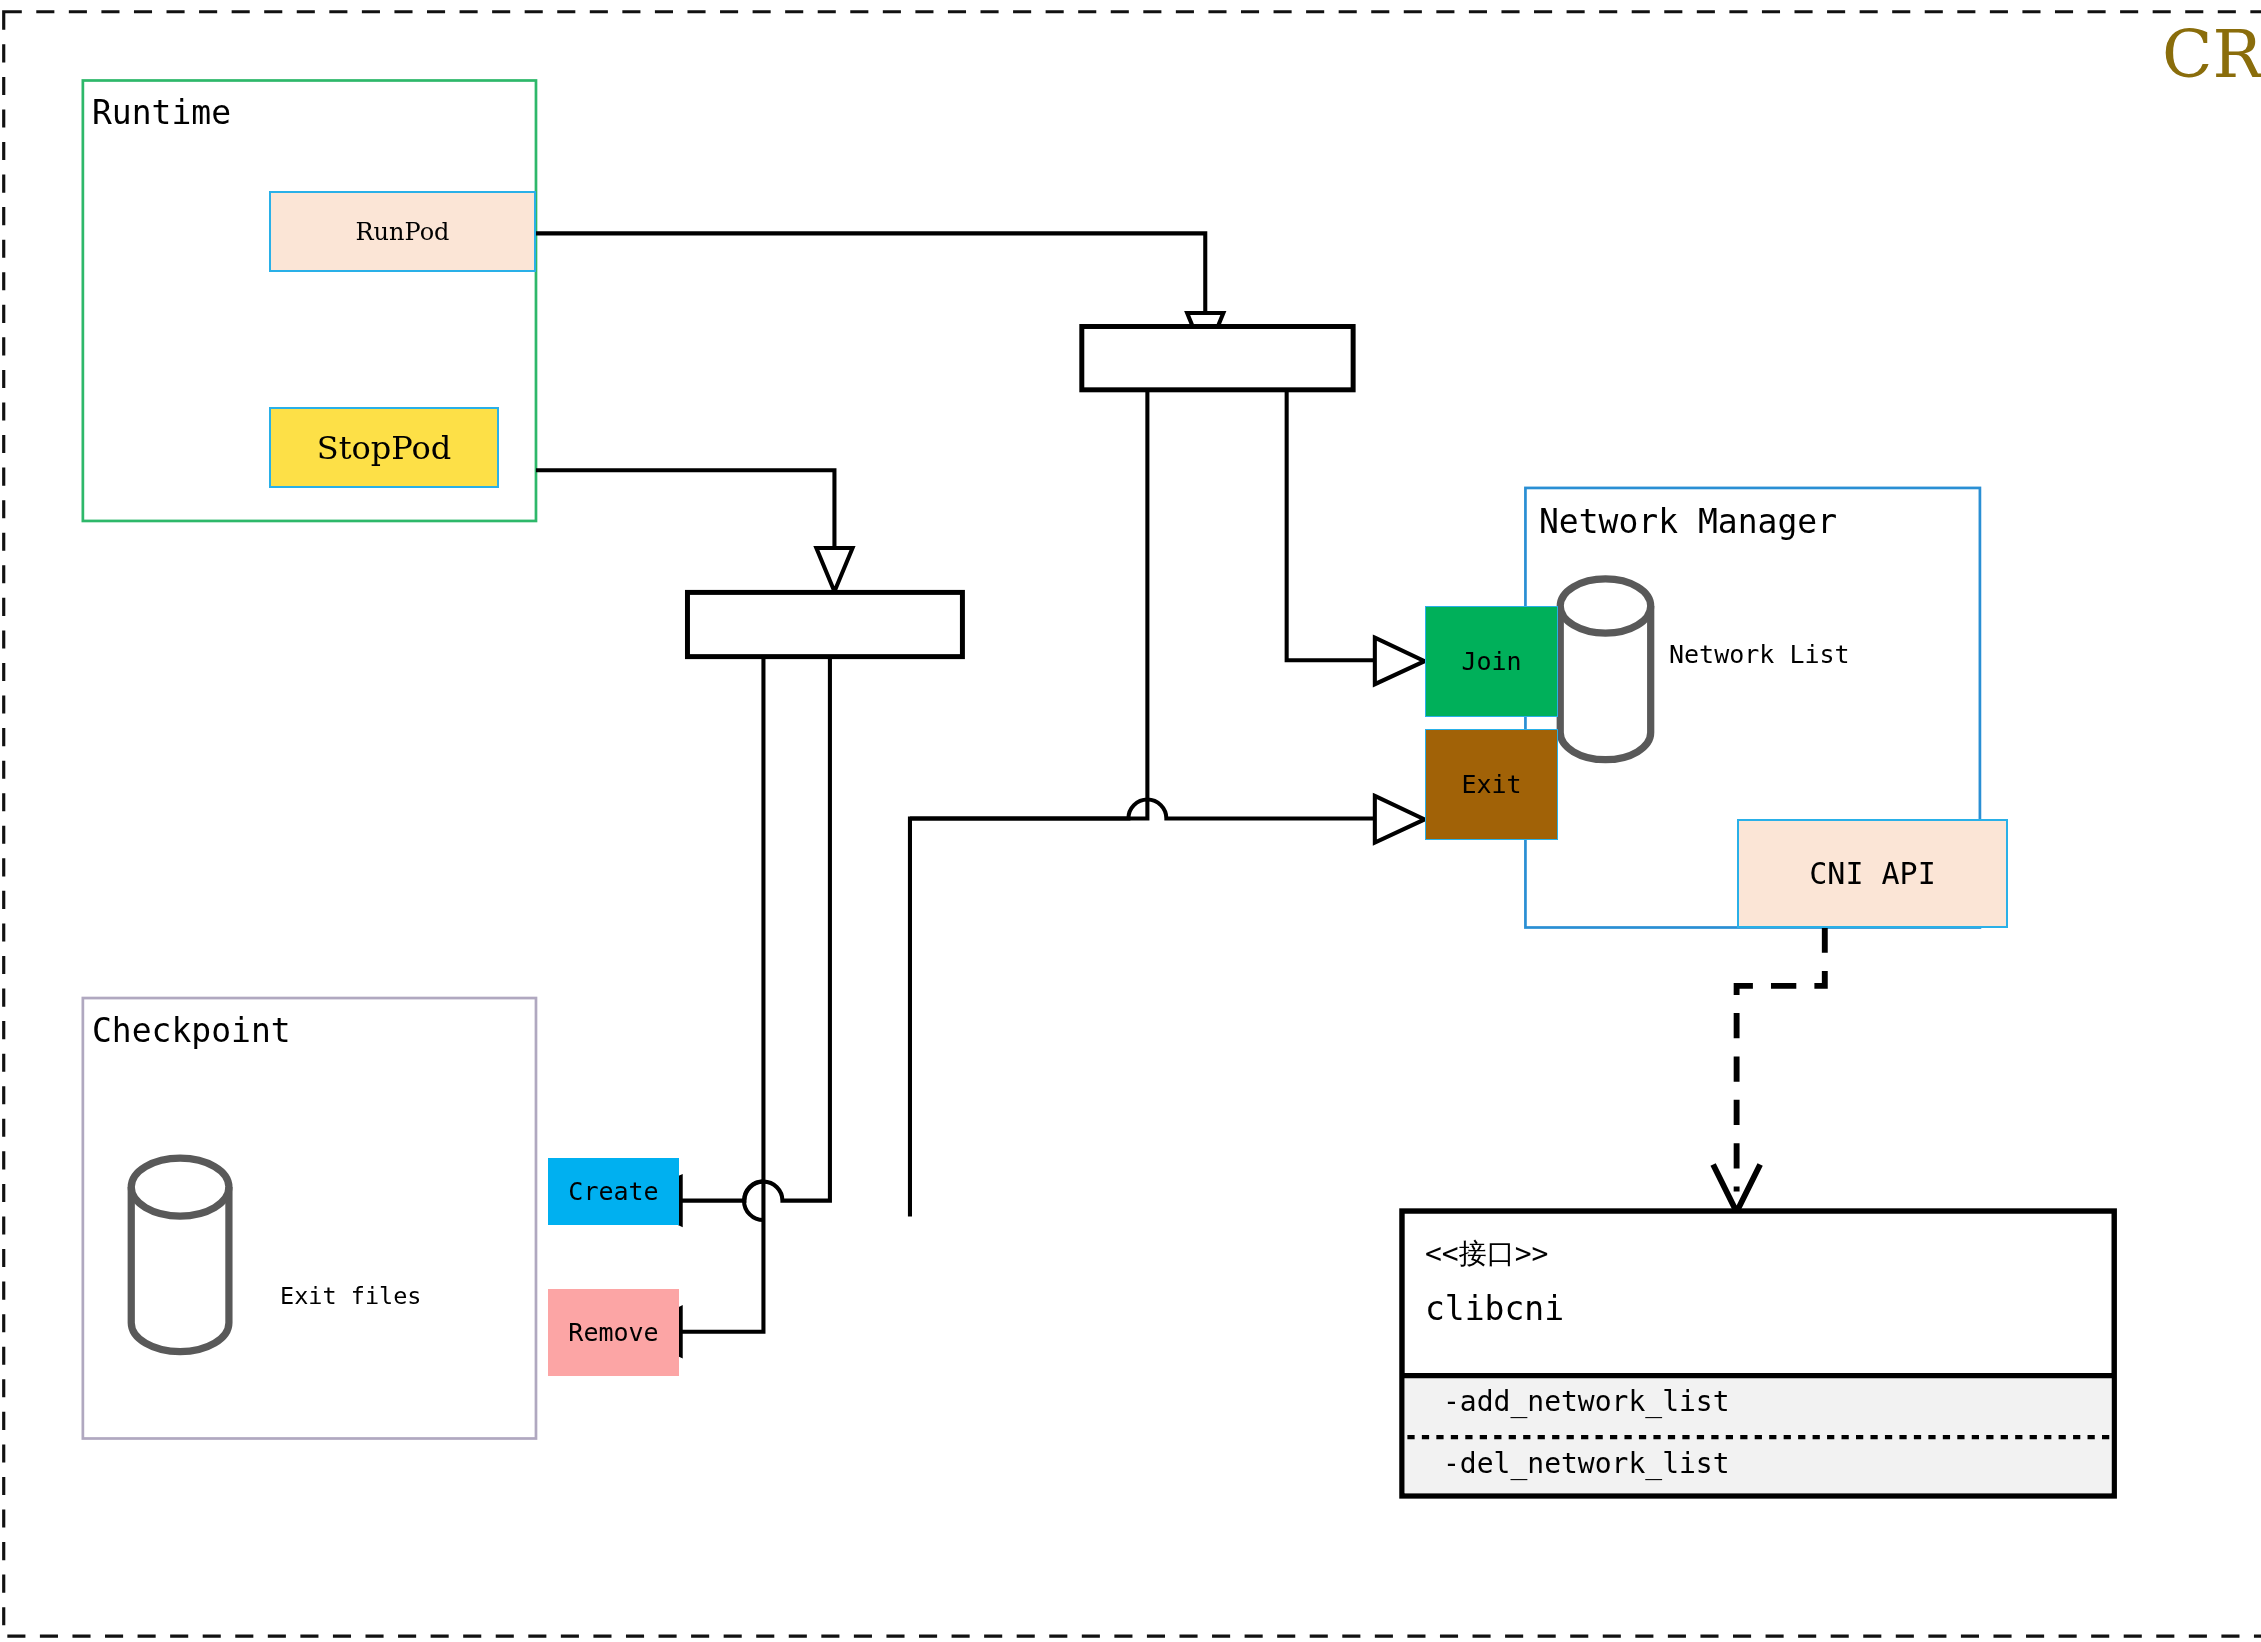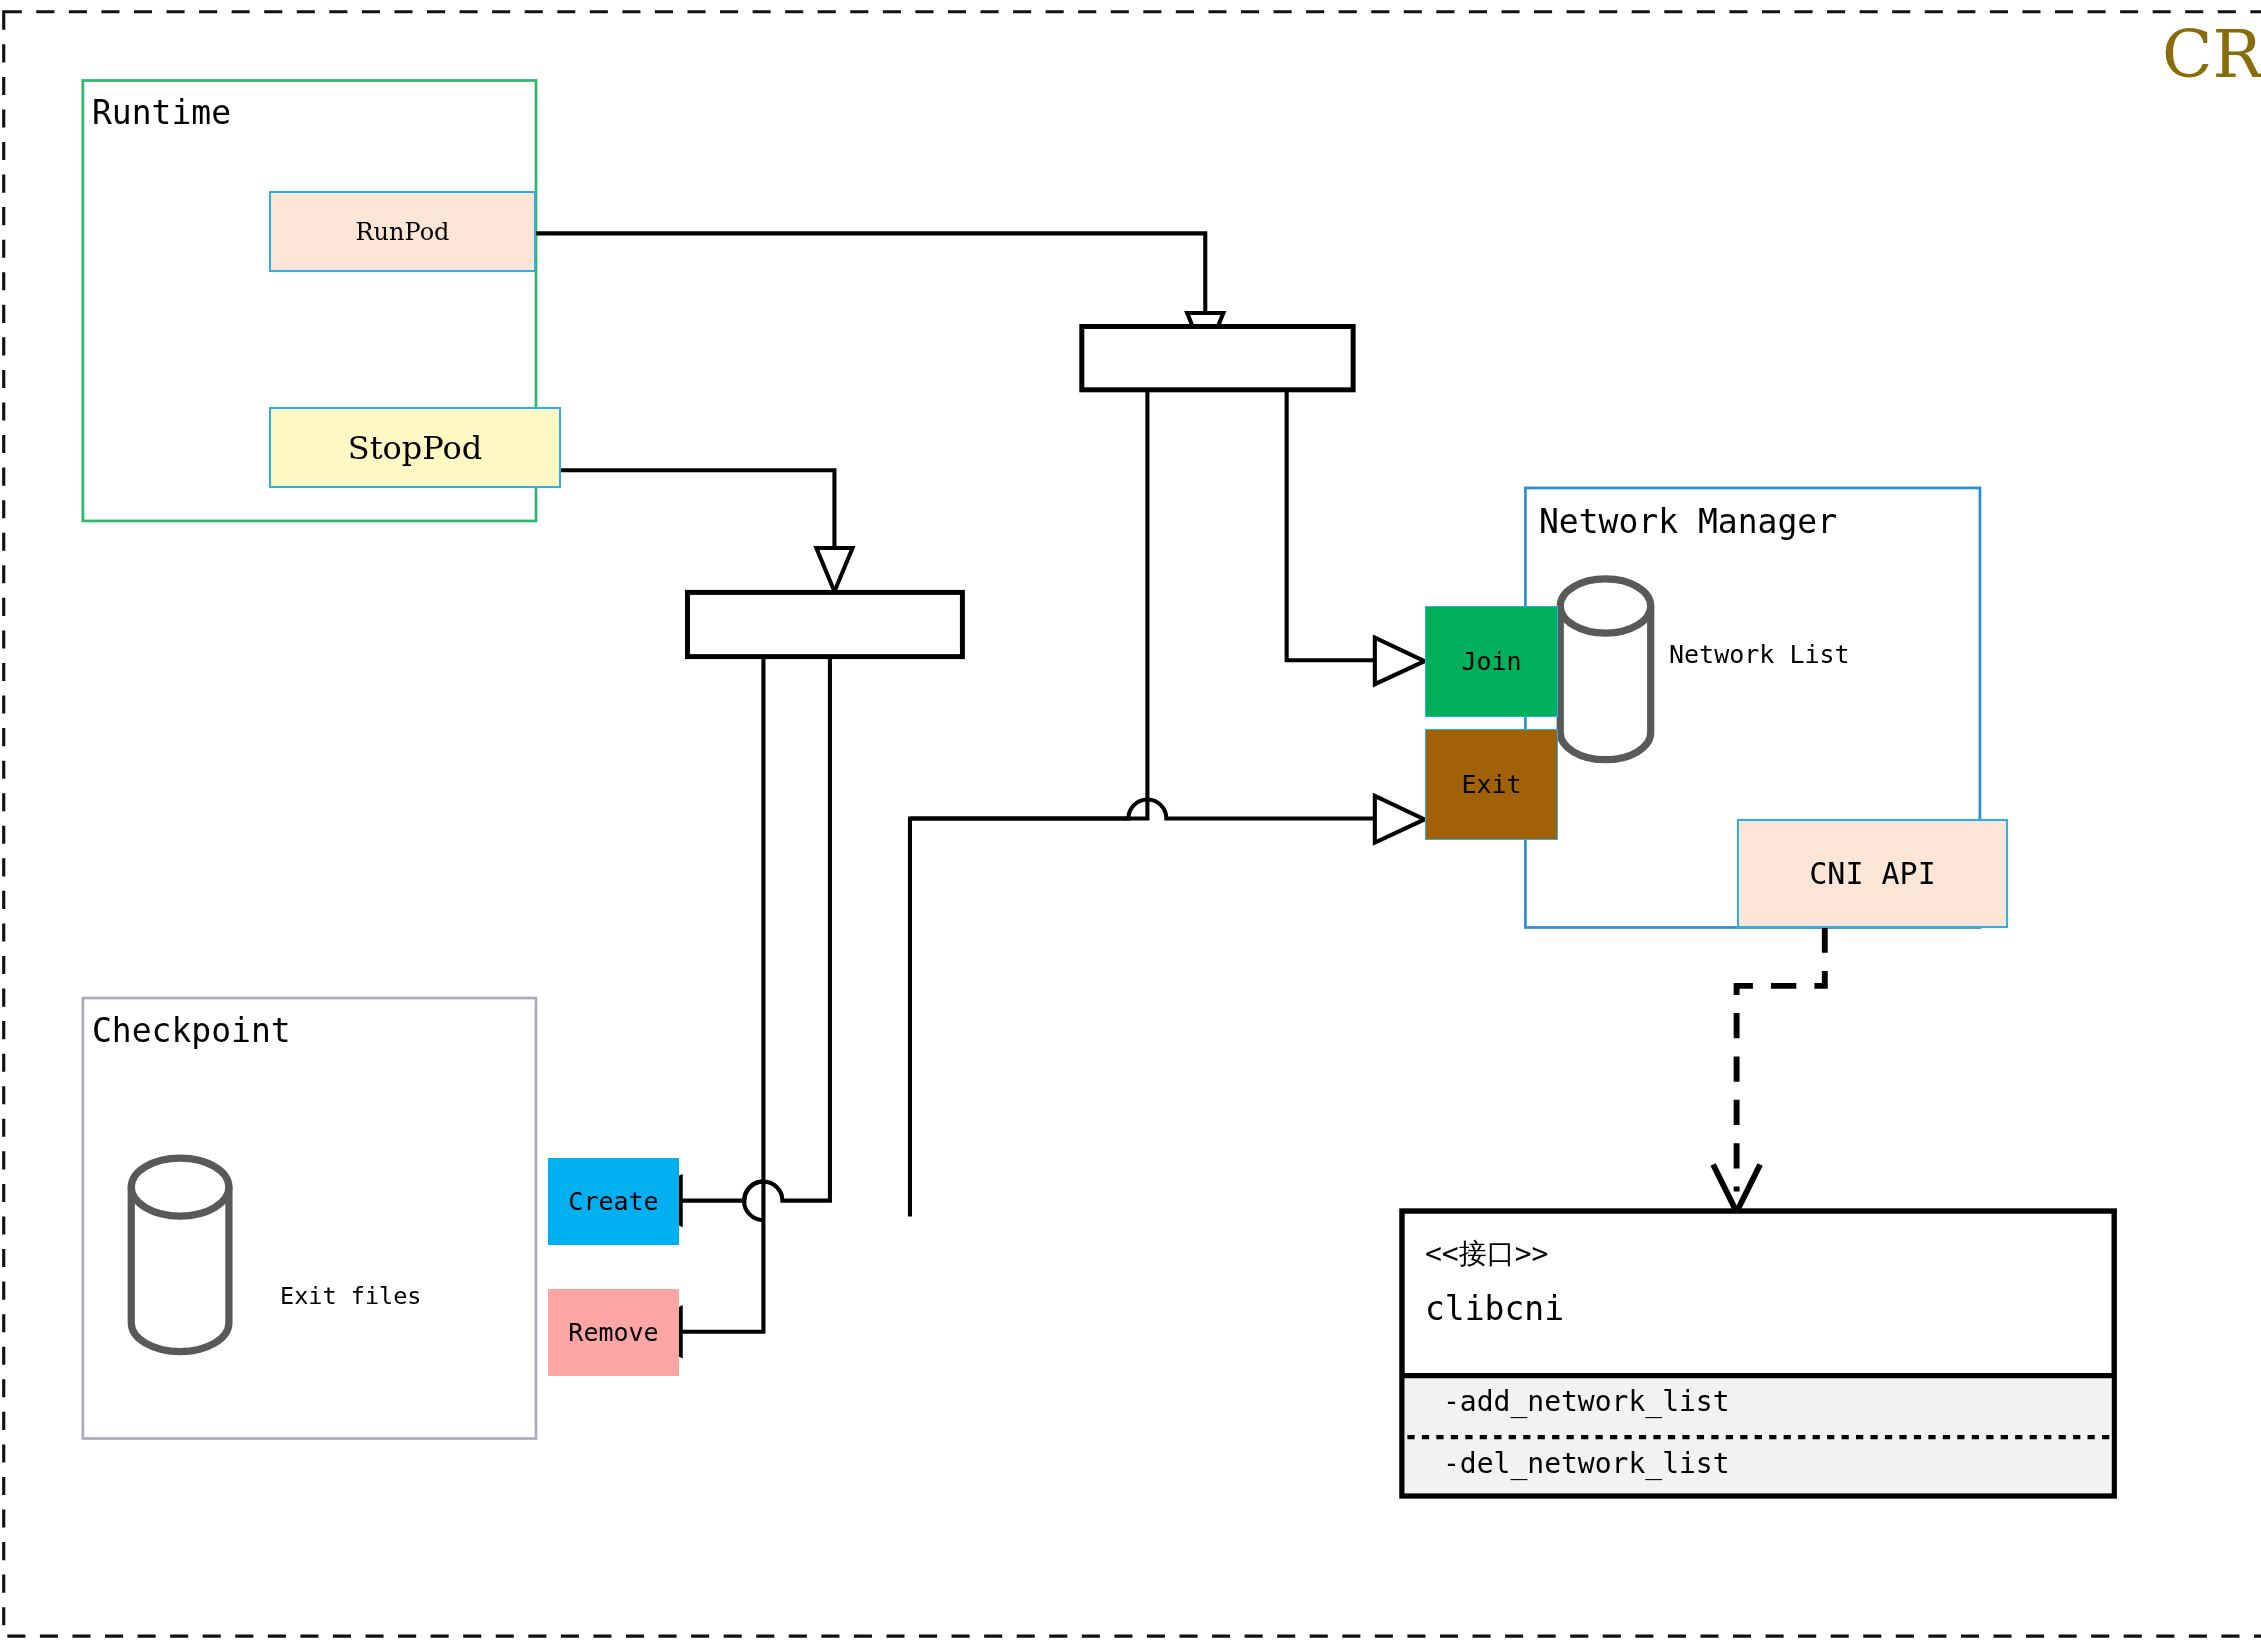--- a/index.html
+++ b/index.html
@@ -74,33 +74,33 @@
     <rect x="3100" y="2678" width="1575" height="630" fill="#ffffff" stroke="#000" stroke-width="12"></rect>
     <rect x="3106" y="3042" width="1563" height="260" fill="#f2f2f2" stroke="none"></rect>
     <line x1="3100" y1="3042" x2="4675" y2="3042" stroke="#000" stroke-width="12"></line>
     <line x1="3112" y1="3178" x2="4668" y2="3178" stroke="#000" stroke-width="9" stroke-dasharray="16 16"></line>
   </svg>
 
   <div class="node ctr" style="left:269px;top:191px;width:267px;height:81px;background:#fbe5d6;border:2.3px solid #29b0e8;">
     <span class="label" style="font-size:24px;">RunPod</span>
   </div>
 
-  <div class="node ctr" style="left:269px;top:407px;width:292px;height:81px;background:#fef9c3;border:2.3px solid #29b0e8;text-decoration:underline;">
+  <div class="node ctr" style="left:269px;top:407px;width:230px;height:81px;background:#fde047;border:2.3px solid #29b0e8;text-decoration:underline;">
     <span class="label" style="font-size:32px;">StopPod</span>
   </div>
 
   <div class="node ctr" style="left:1425px;top:606px;width:133px;height:111px;background:#00b05a;border:1.8px solid #29b0e8;">
     <span class="label" style="font-size:25px;font-family:'DejaVu Sans Mono',monospace;">Join</span>
   </div>
 
   <div class="node ctr" style="left:1425px;top:729px;width:133px;height:111px;background:#a16207;border:1.8px solid #29b0e8;">
     <span class="label" style="font-size:25px;font-family:'DejaVu Sans Mono',monospace;">Exit</span>
   </div>
 
-  <div class="node ctr" style="left:548px;top:1158px;width:131px;height:87px;background:#00b0f0;text-align:center;">
+  <div class="node ctr" style="left:548px;top:1158px;width:131px;height:67px;background:#00b0f0;text-align:center;">
     <span class="label" style="font-size:25px;font-family:'DejaVu Sans Mono',monospace;">Create</span>
   </div>
 
   <div class="node ctr" style="left:548px;top:1289px;width:131px;height:87px;background:#fca5a5;">
     <span class="label" style="font-size:25px;font-family:'DejaVu Sans Mono',monospace;">Remove</span>
   </div>
 
   <div class="node ctr" style="left:1737px;top:819px;width:271px;height:109px;background:#fbe5d6;border:2.3px solid #29b0e8;">
     <span class="label" style="font-size:30px;font-family:'DejaVu Sans Mono',monospace;">CNI API</span>
   </div>

